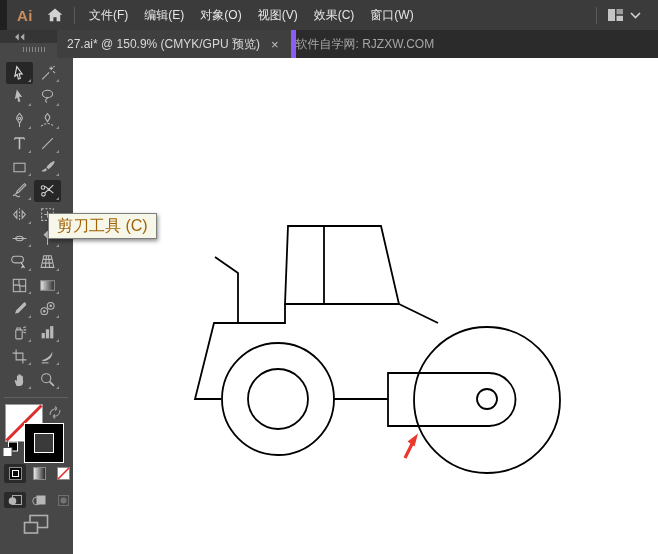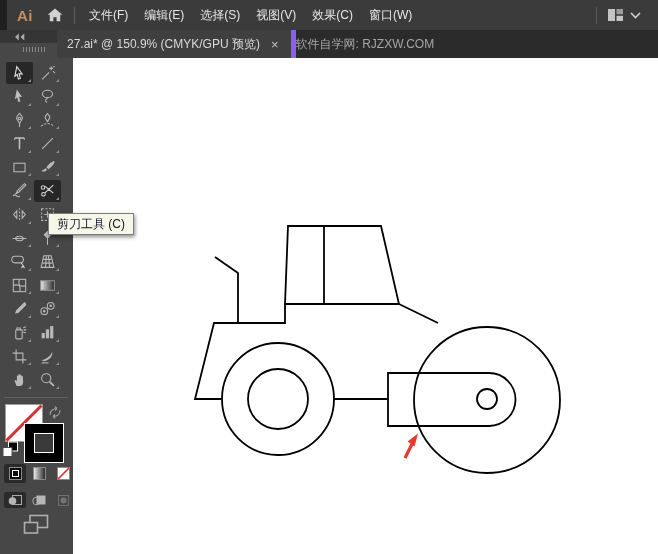--- a/index.html
+++ b/index.html
@@ -51,40 +51,40 @@
   .mbtn{width:22px;height:16px;display:flex;align-items:center;justify-content:center;border-radius:2px;}
   .mbtn.sel{background:#2a2a2a;}
   .mbtn.dim{opacity:.4;}
   .screenmode{position:absolute;left:23px;top:456px;}
 
   
   .canvas{position:absolute;left:73px;top:58px;width:585px;height:496px;background:#ffffff;}
 
   
   .tooltip{position:absolute;left:48px;top:213px;z-index:50;background:#f7f7e9;
-           border:1px solid #7d7d7d;color:#0f172a;font-size:12px;line-height:1;
+           border:1px solid #7d7d7d;color:#a16207;font-size:16px;line-height:1;
            padding:4px 8px;box-shadow:1px 2px 4px rgba(0,0,0,.45);white-space:nowrap;}
 </style>
 </head>
 <body>
 
 <div class="app">
 
   <div class="menubar">
     <span class="ai-logo">Ai</span>
     <span class="home-btn">
       <svg width="16" height="14" viewBox="0 0 16 14">
         <path d="M8 0.5 L15.3 6.8 H13.2 V13.3 H9.6 V9.3 H6.4 V13.3 H2.8 V6.8 H0.7 Z" fill="#d2d2d2"></path>
       </svg>
     </span>
     <span class="mb-sep"></span>
     <div class="menus">
       <span class="menu-item">文件(F)</span>
       <span class="menu-item">编辑(E)</span>
-      <span class="menu-item">选择(S)</span>
+      <span class="menu-item">对象(O)</span>
       <span class="menu-item">视图(V)</span>
       <span class="menu-item">效果(C)</span>
       <span class="menu-item">窗口(W)</span>
     </div>
     <div class="mb-right">
       <span class="mb-sep"></span>
       <svg width="17" height="14" viewBox="0 0 17 14" style="margin:0 6px 0 4px">
         <rect x="1" y="1" width="7" height="12" fill="#c4c4c4"></rect>
         <rect x="9.5" y="1" width="6.5" height="5.2" fill="#9c9c9c"></rect>
         <rect x="9.5" y="7.8" width="6.5" height="5.2" fill="#c4c4c4"></rect>

